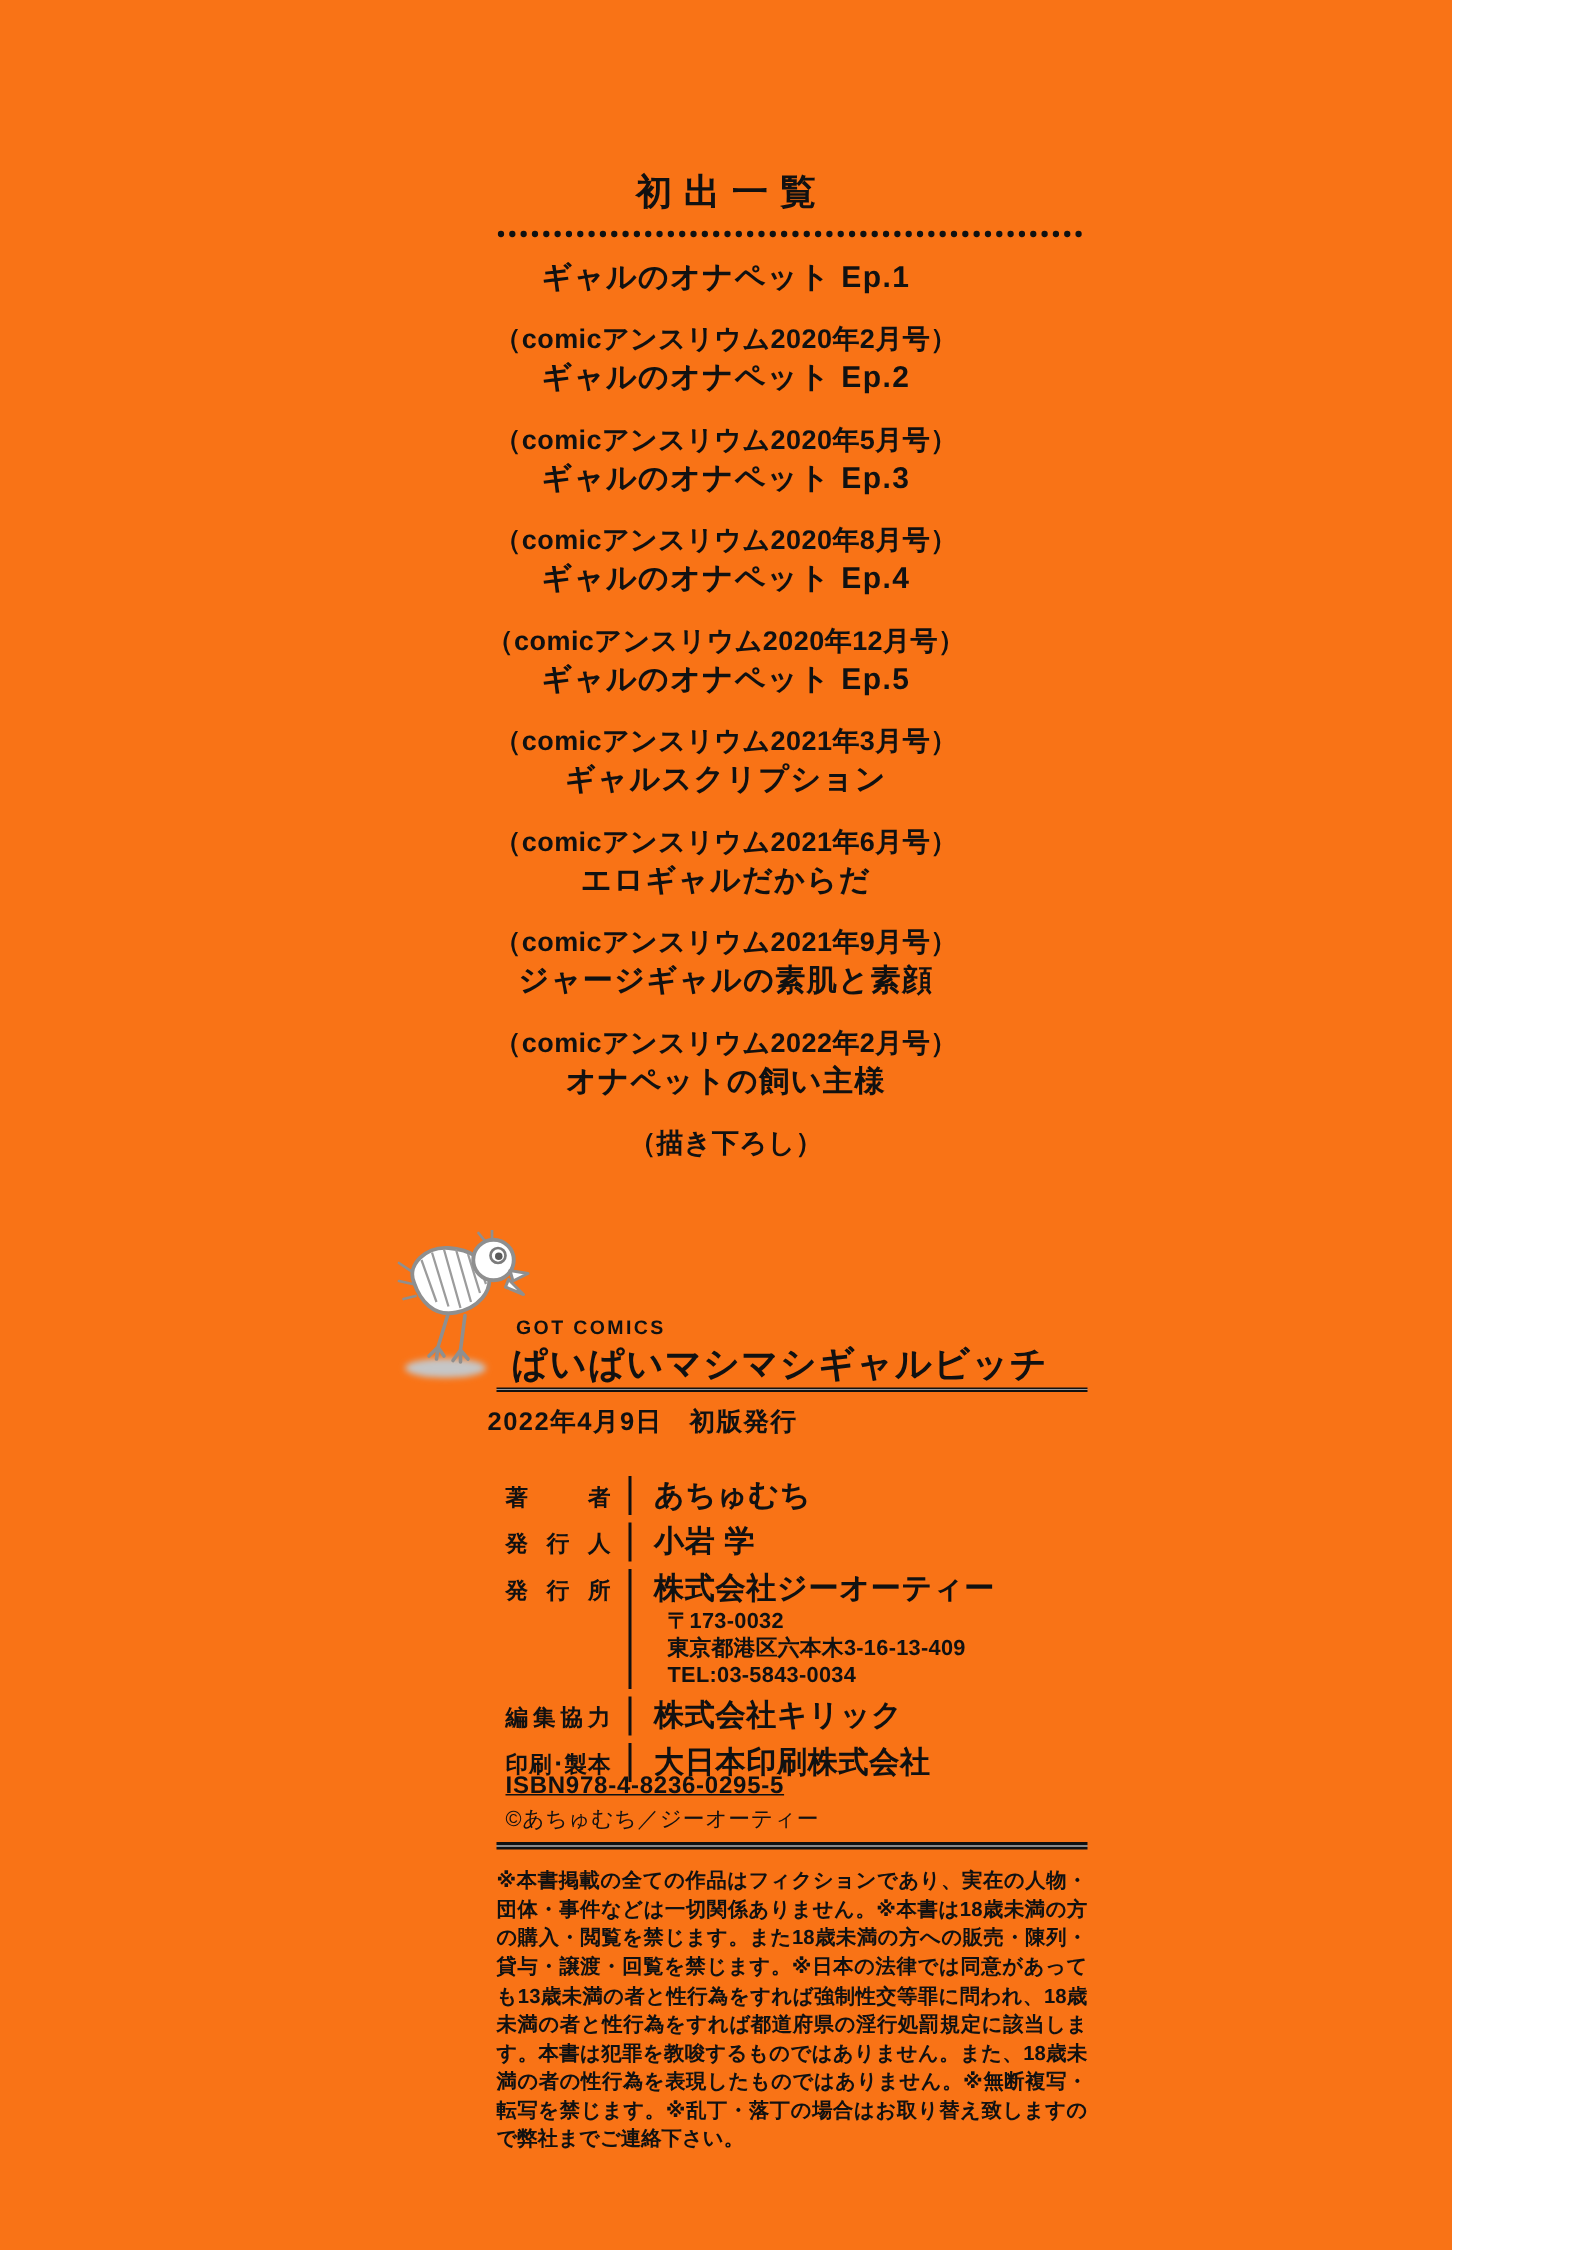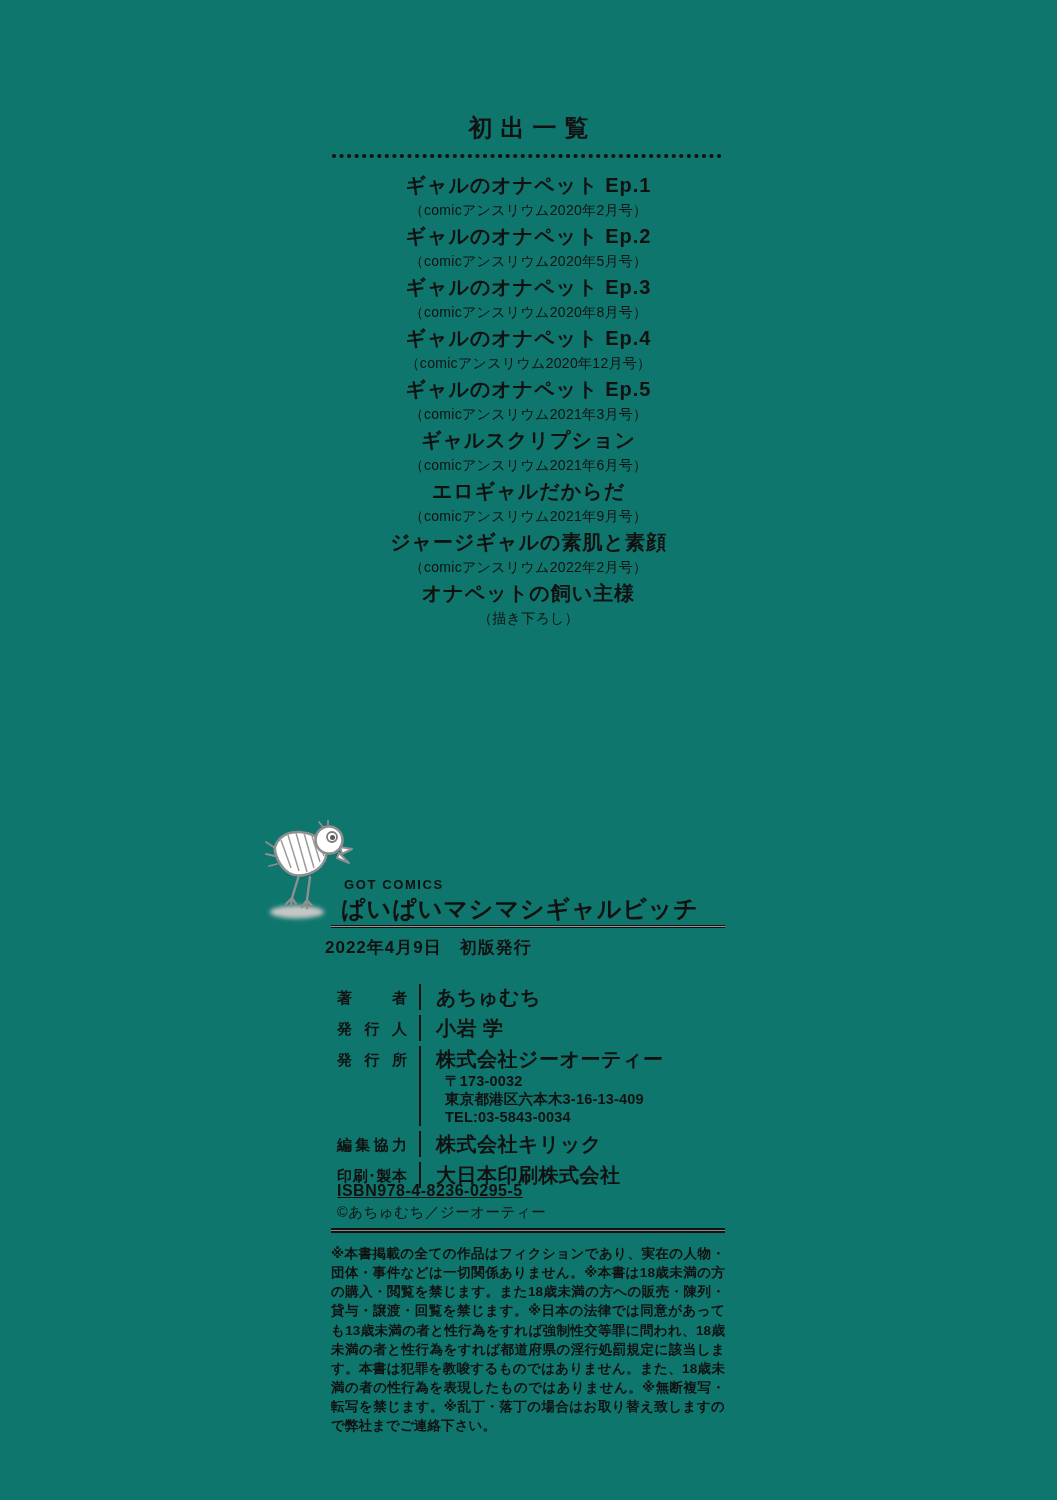--- a/index.html
+++ b/index.html
@@ -1,35 +1,35 @@
 <!DOCTYPE html>
 <html><head>
 <meta charset="utf-8">
 <style>
   html,body{margin:0;padding:0;background:#fff;}
   .page{
     position:relative;
-    width:1057px;height:1500px;
-    background:#0f766e;
+    width:968px;height:1500px;
+    background:#f97316;
     color:#111;
     font-family:"Liberation Sans","DejaVu Sans",sans-serif;
     overflow:hidden;
   }
   
   .pub{position:absolute;left:0;top:0;width:100%;text-align:center;}
   .pub-title{
     position:absolute;left:0;top:112px;width:100%;
     margin:0;font-size:24px;font-weight:bold;
     letter-spacing:8px;text-indent:8px;
   }
   .dotted{position:absolute;left:331px;top:153px;}
   .entries{position:absolute;left:0;top:172px;width:100%;}
   .entry{margin-bottom:1px;}
   .entry-title{font-size:20px;font-weight:bold;line-height:27px;letter-spacing:1px;}
-  .entry-src{font-size:14px;font-weight:normal;line-height:23px;letter-spacing:0.3px;}
+  .entry-src{font-size:18px;font-weight:bold;line-height:23px;letter-spacing:0.3px;margin-top:16px;}
   
   .bird-logo{position:absolute;left:262px;top:820px;}
   .got{position:absolute;left:344px;top:877px;font-size:13px;font-weight:bold;letter-spacing:1.6px;}
   .book-title{position:absolute;left:341px;top:893px;font-size:24px;font-weight:bold;letter-spacing:1px;}
   .rule1{position:absolute;left:331px;top:925px;width:394px;height:3px;
          background:linear-gradient(to bottom,#111 0 34%,#9a9a9a 34% 66%,#111 66% 100%);}
   .edition{position:absolute;left:325px;top:936px;font-size:17px;font-weight:bold;letter-spacing:1px;}
   .credits{position:absolute;left:337px;top:984px;width:392px;}
   .credit-row{display:flex;align-items:flex-start;margin-bottom:5px;}
   .credit-label{

